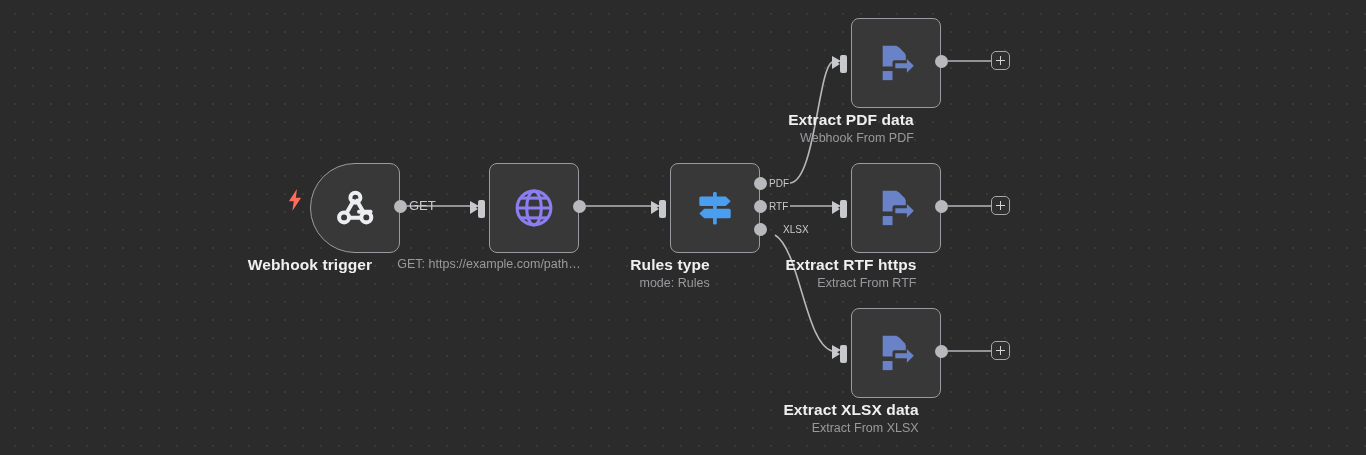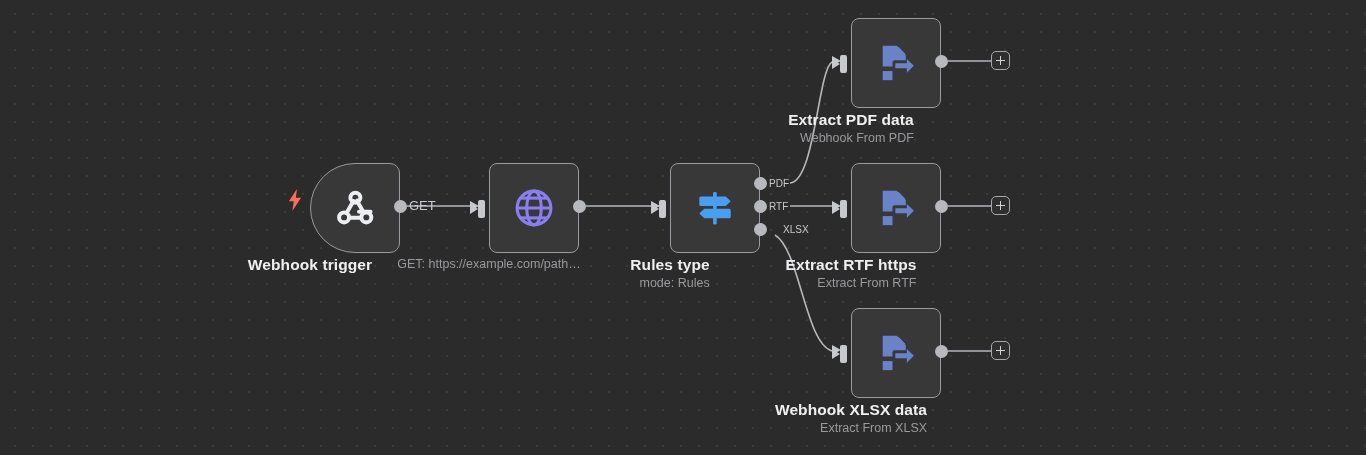--- a/index.html
+++ b/index.html
@@ -234,21 +234,21 @@
           <path d="M11.6 12.2h6.6v-2.5l4.0 3.9-4.0 3.9v-2.5h-6.6z"></path>
         </svg>
       </span>
     </div>
     <div class="in-port" style="left:-19px;top:36px;">
       <span class="tri"></span>
         <span class="bar"></span>
     </div>
     <div class="out-dot" style="left:84px;top:37px;"></div>
     <div class="caption">
-      <div class="title">Webhook XLSX data</div>
+      <div class="title">Extract XLSX data</div>
       <div class="subtitle">Extract From XLSX</div>
     </div>
   </div>
 
   <div class="plus-btn" style="left:991px;top:51px;">
       <span class="h"></span>
       <span class="v"></span>
     </div>
   <div class="plus-btn" style="left:991px;top:196px;">
       <span class="h"></span>

